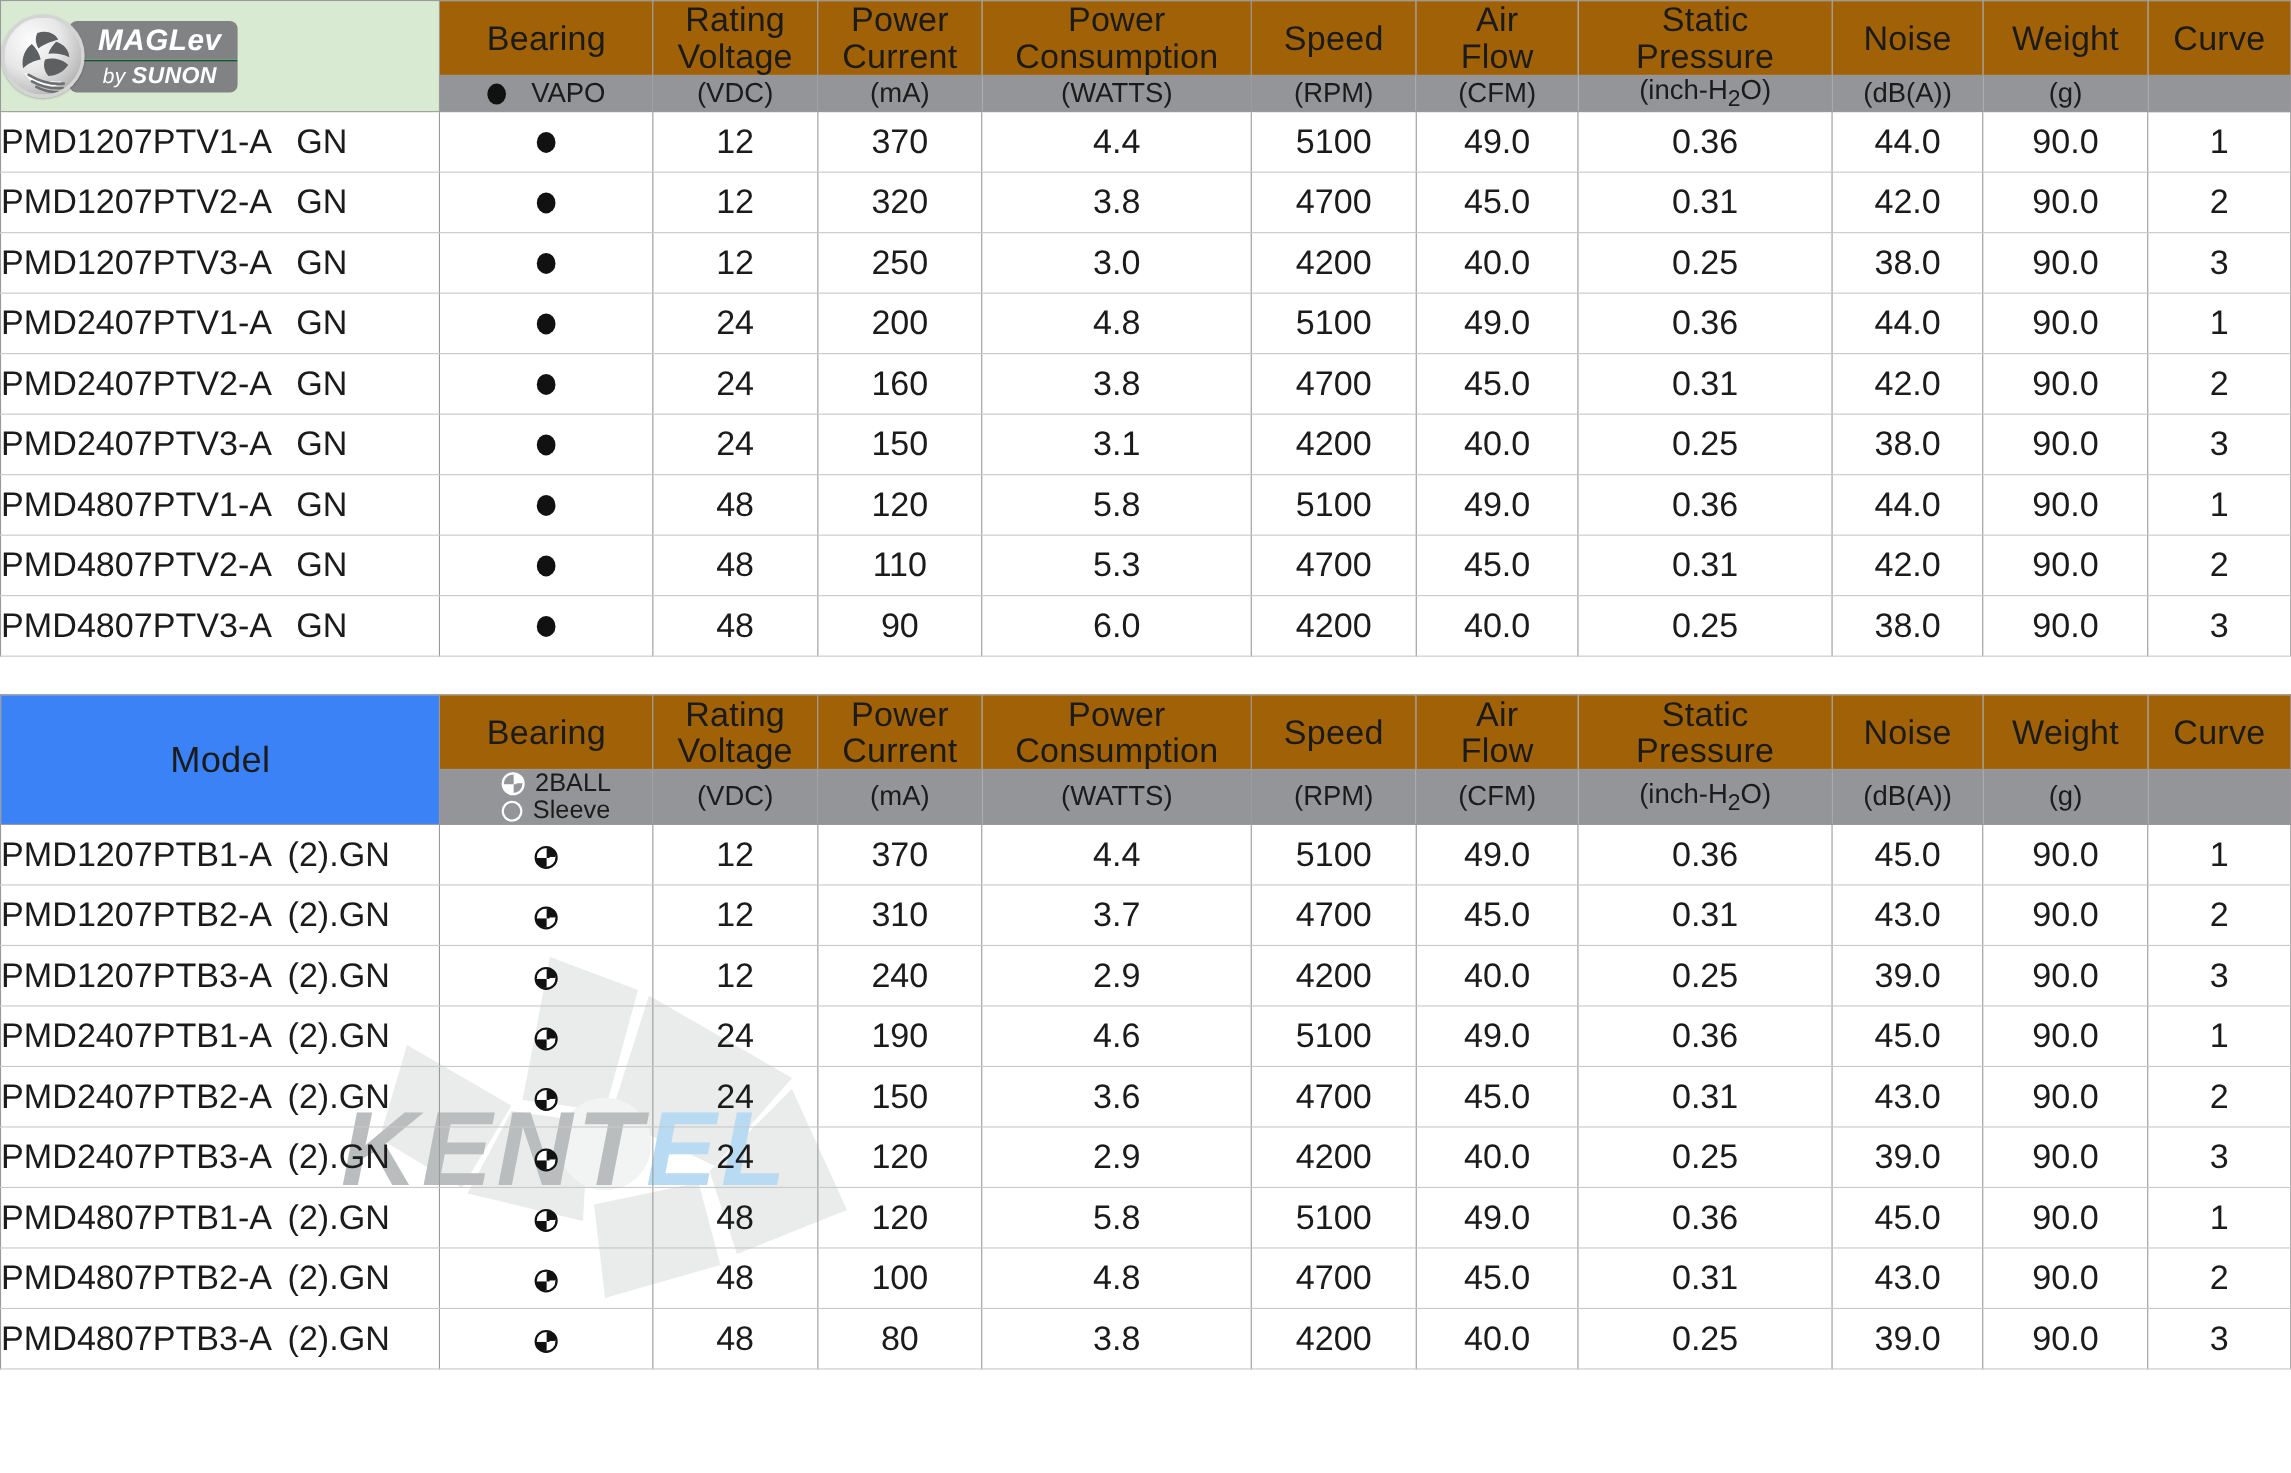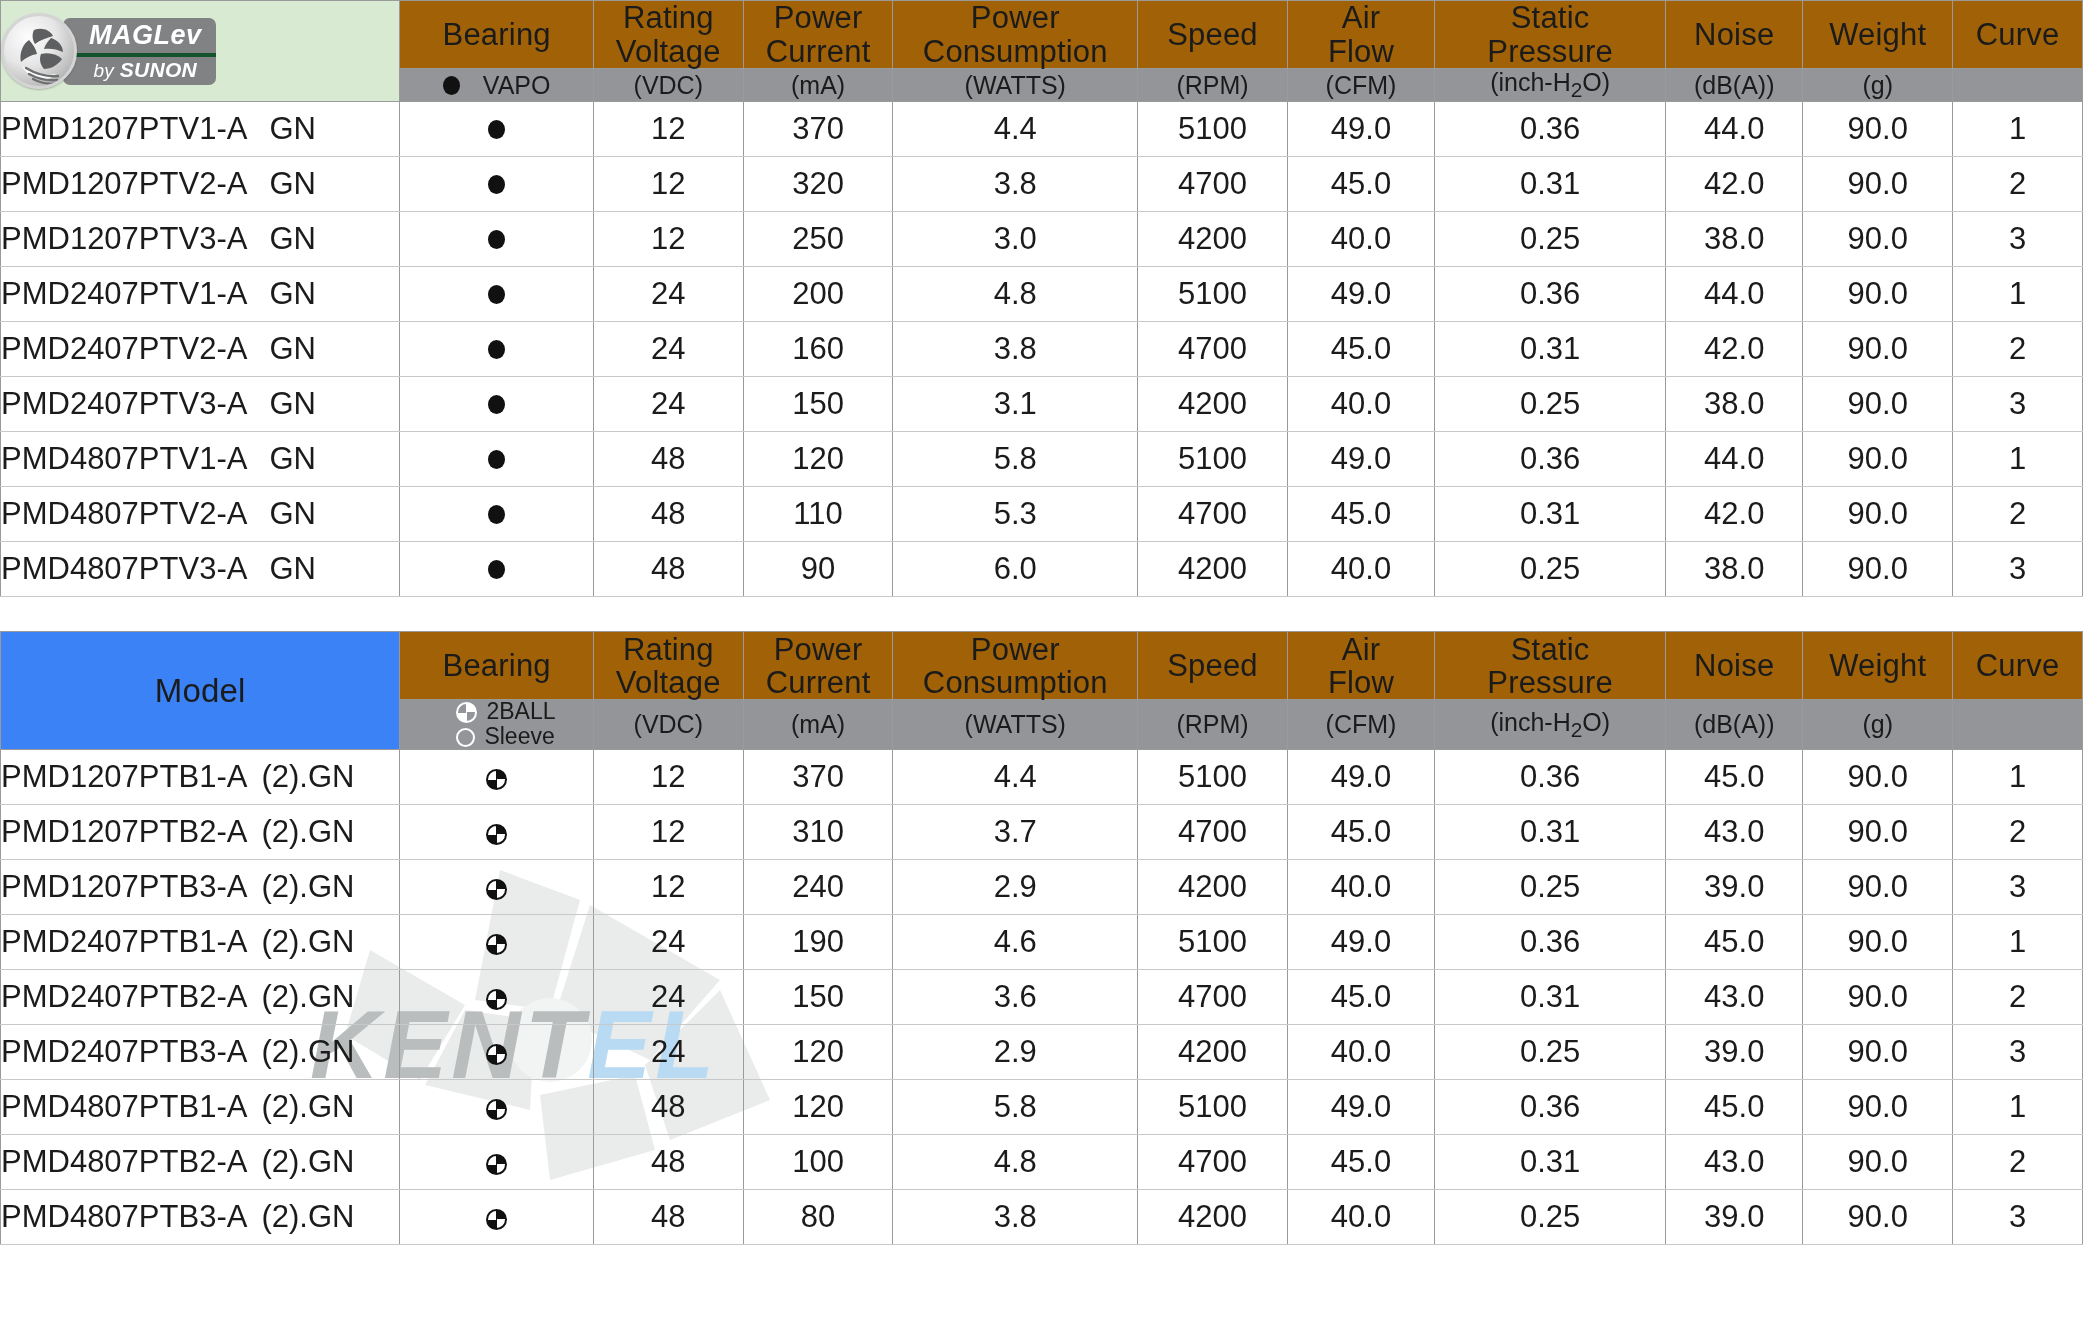--- a/index.html
+++ b/index.html
@@ -182,21 +182,21 @@
     padding: 3px 14px 3px 26px;
     border-radius: 7px 7px 0 0;
     letter-spacing: .5px;
   }
   .maglev .wm-bot {
     background: #808284;
     color: #ffffff;
     font-size: 19px;
     padding: 2px 14px 3px 26px;
     border-radius: 0 0 7px 7px;
-    border-top: 4px solid #14532d;
+    border-top: 2px solid #14532d;
     letter-spacing: .3px;
   }
   .maglev .wm-bot b { font-size: 21px; }
 
   .gap { height: 34px; }
 </style>
 </head>
 <body>
 
 <div id="watermark">

